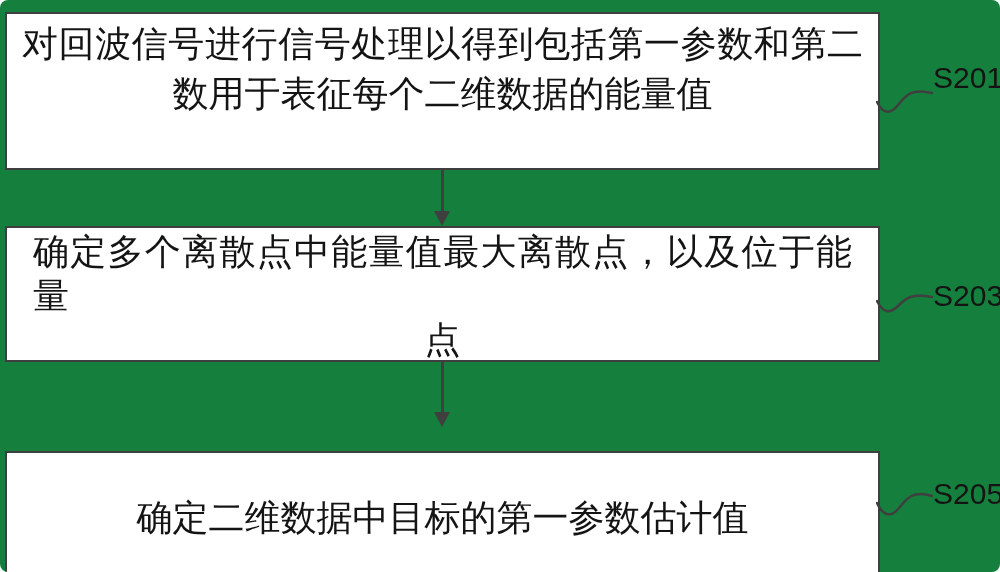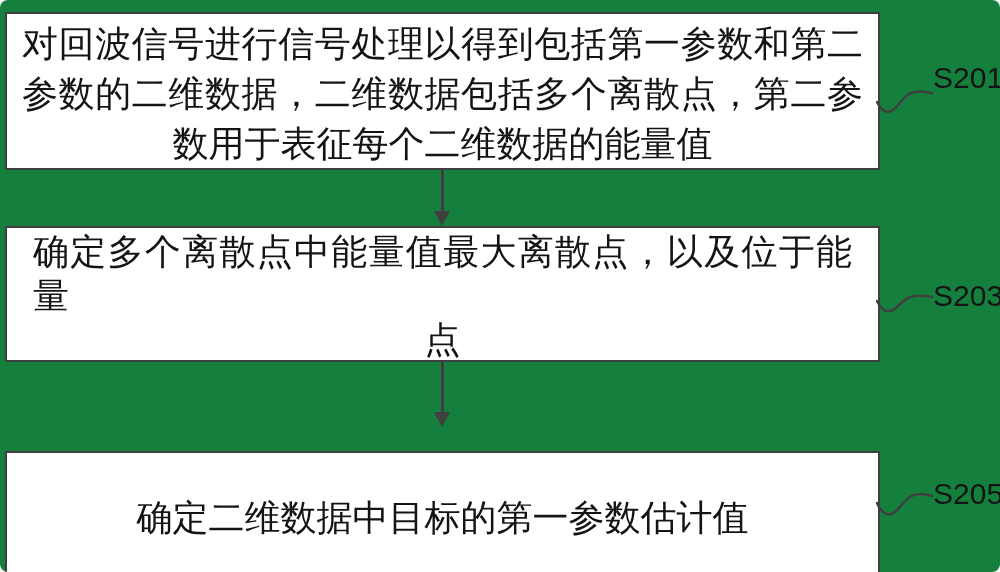--- a/index.html
+++ b/index.html
@@ -60,21 +60,20 @@
   #label-s203 { top: 281px; }
   #label-s205 { top: 479px; }
 </style>
 </head>
 <body>
 
 <div class="stage">
 
   <div class="flow-box" id="box-s201">
     <div class="ln fill">对回波信号进行信号处理以得到包括第一参数和第二</div>
-    <div class="ln fill">参数的二维数据，二维数据包括多个离散点，第二参</div>
     <div class="ln ctr">数用于表征每个二维数据的能量值</div>
   </div>
 
   <div class="arrow" id="arrow-1">
     <div class="shaft"></div>
     <div class="head"></div>
   </div>
 
   <div class="flow-box" id="box-s203">
     <div class="ln fill">确定多个离散点中能量值最大离散点，以及位于能量</div>

